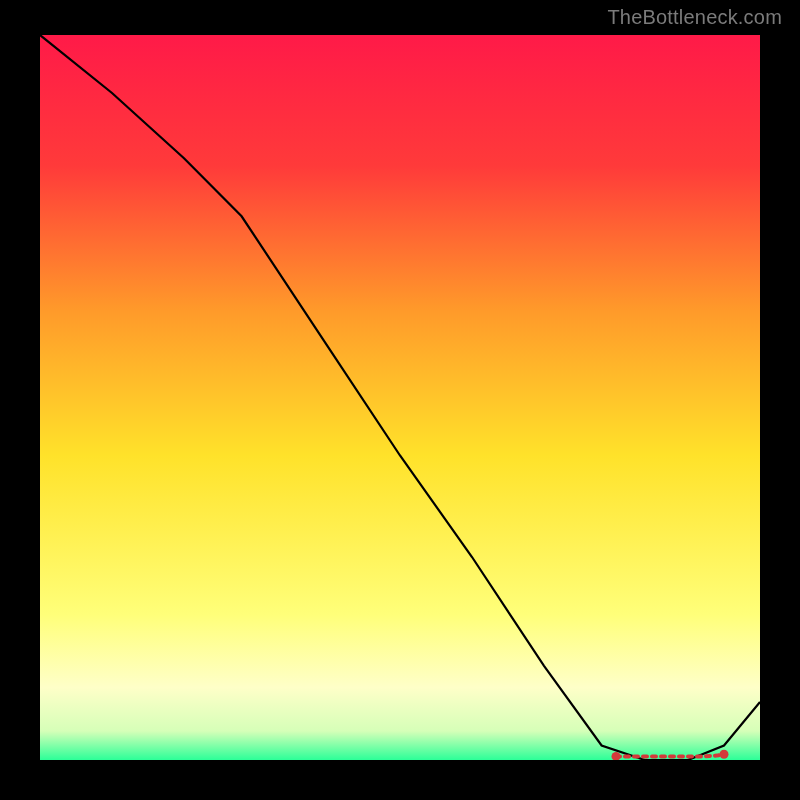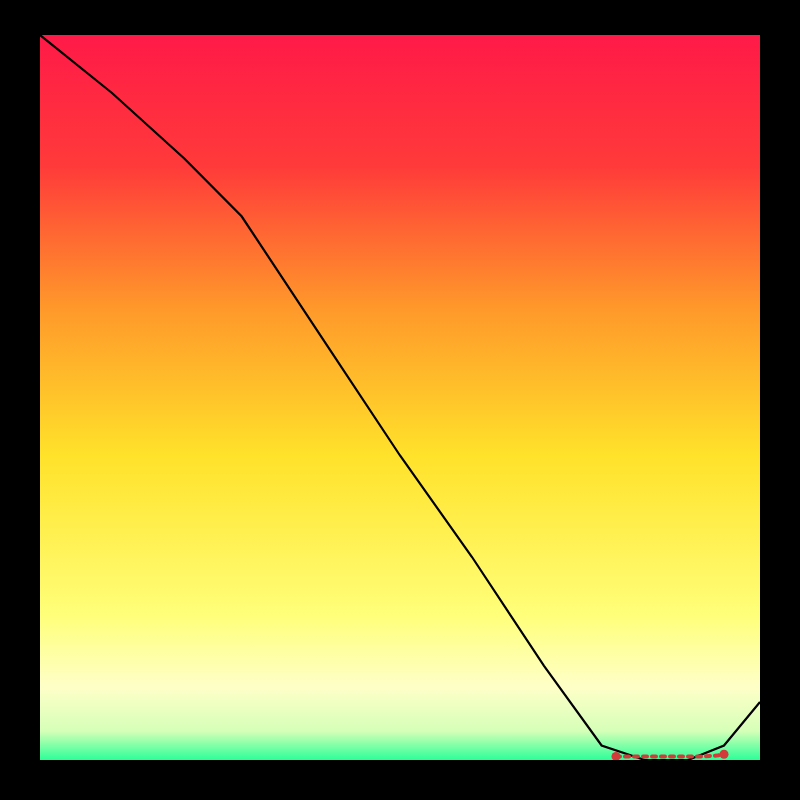--- a/index.html
+++ b/index.html
@@ -33,20 +33,21 @@
     width: 720px;
     height: 725px;
   }
   svg { display: block; }
 </style>
 </head>
 <body>
 
 <div class="wrap">
 
+  <div class="watermark">TheBottleneck.com</div>
 
   <div class="plot">
     <svg id="chart-svg" width="720" height="725" viewBox="0 0 720 725">
       <defs>
         <linearGradient id="bg-grad" x1="0" y1="0" x2="0" y2="1">
           <stop id="g0" offset="0%" stop-color="#ff1a48"></stop>
           <stop id="g0b" offset="18%" stop-color="#ff3a3a"></stop>
           <stop id="g1" offset="38%" stop-color="#ff9a2a"></stop>
           <stop id="g2" offset="58%" stop-color="#ffe22a"></stop>
           <stop id="g3" offset="80%" stop-color="#ffff7a"></stop>

